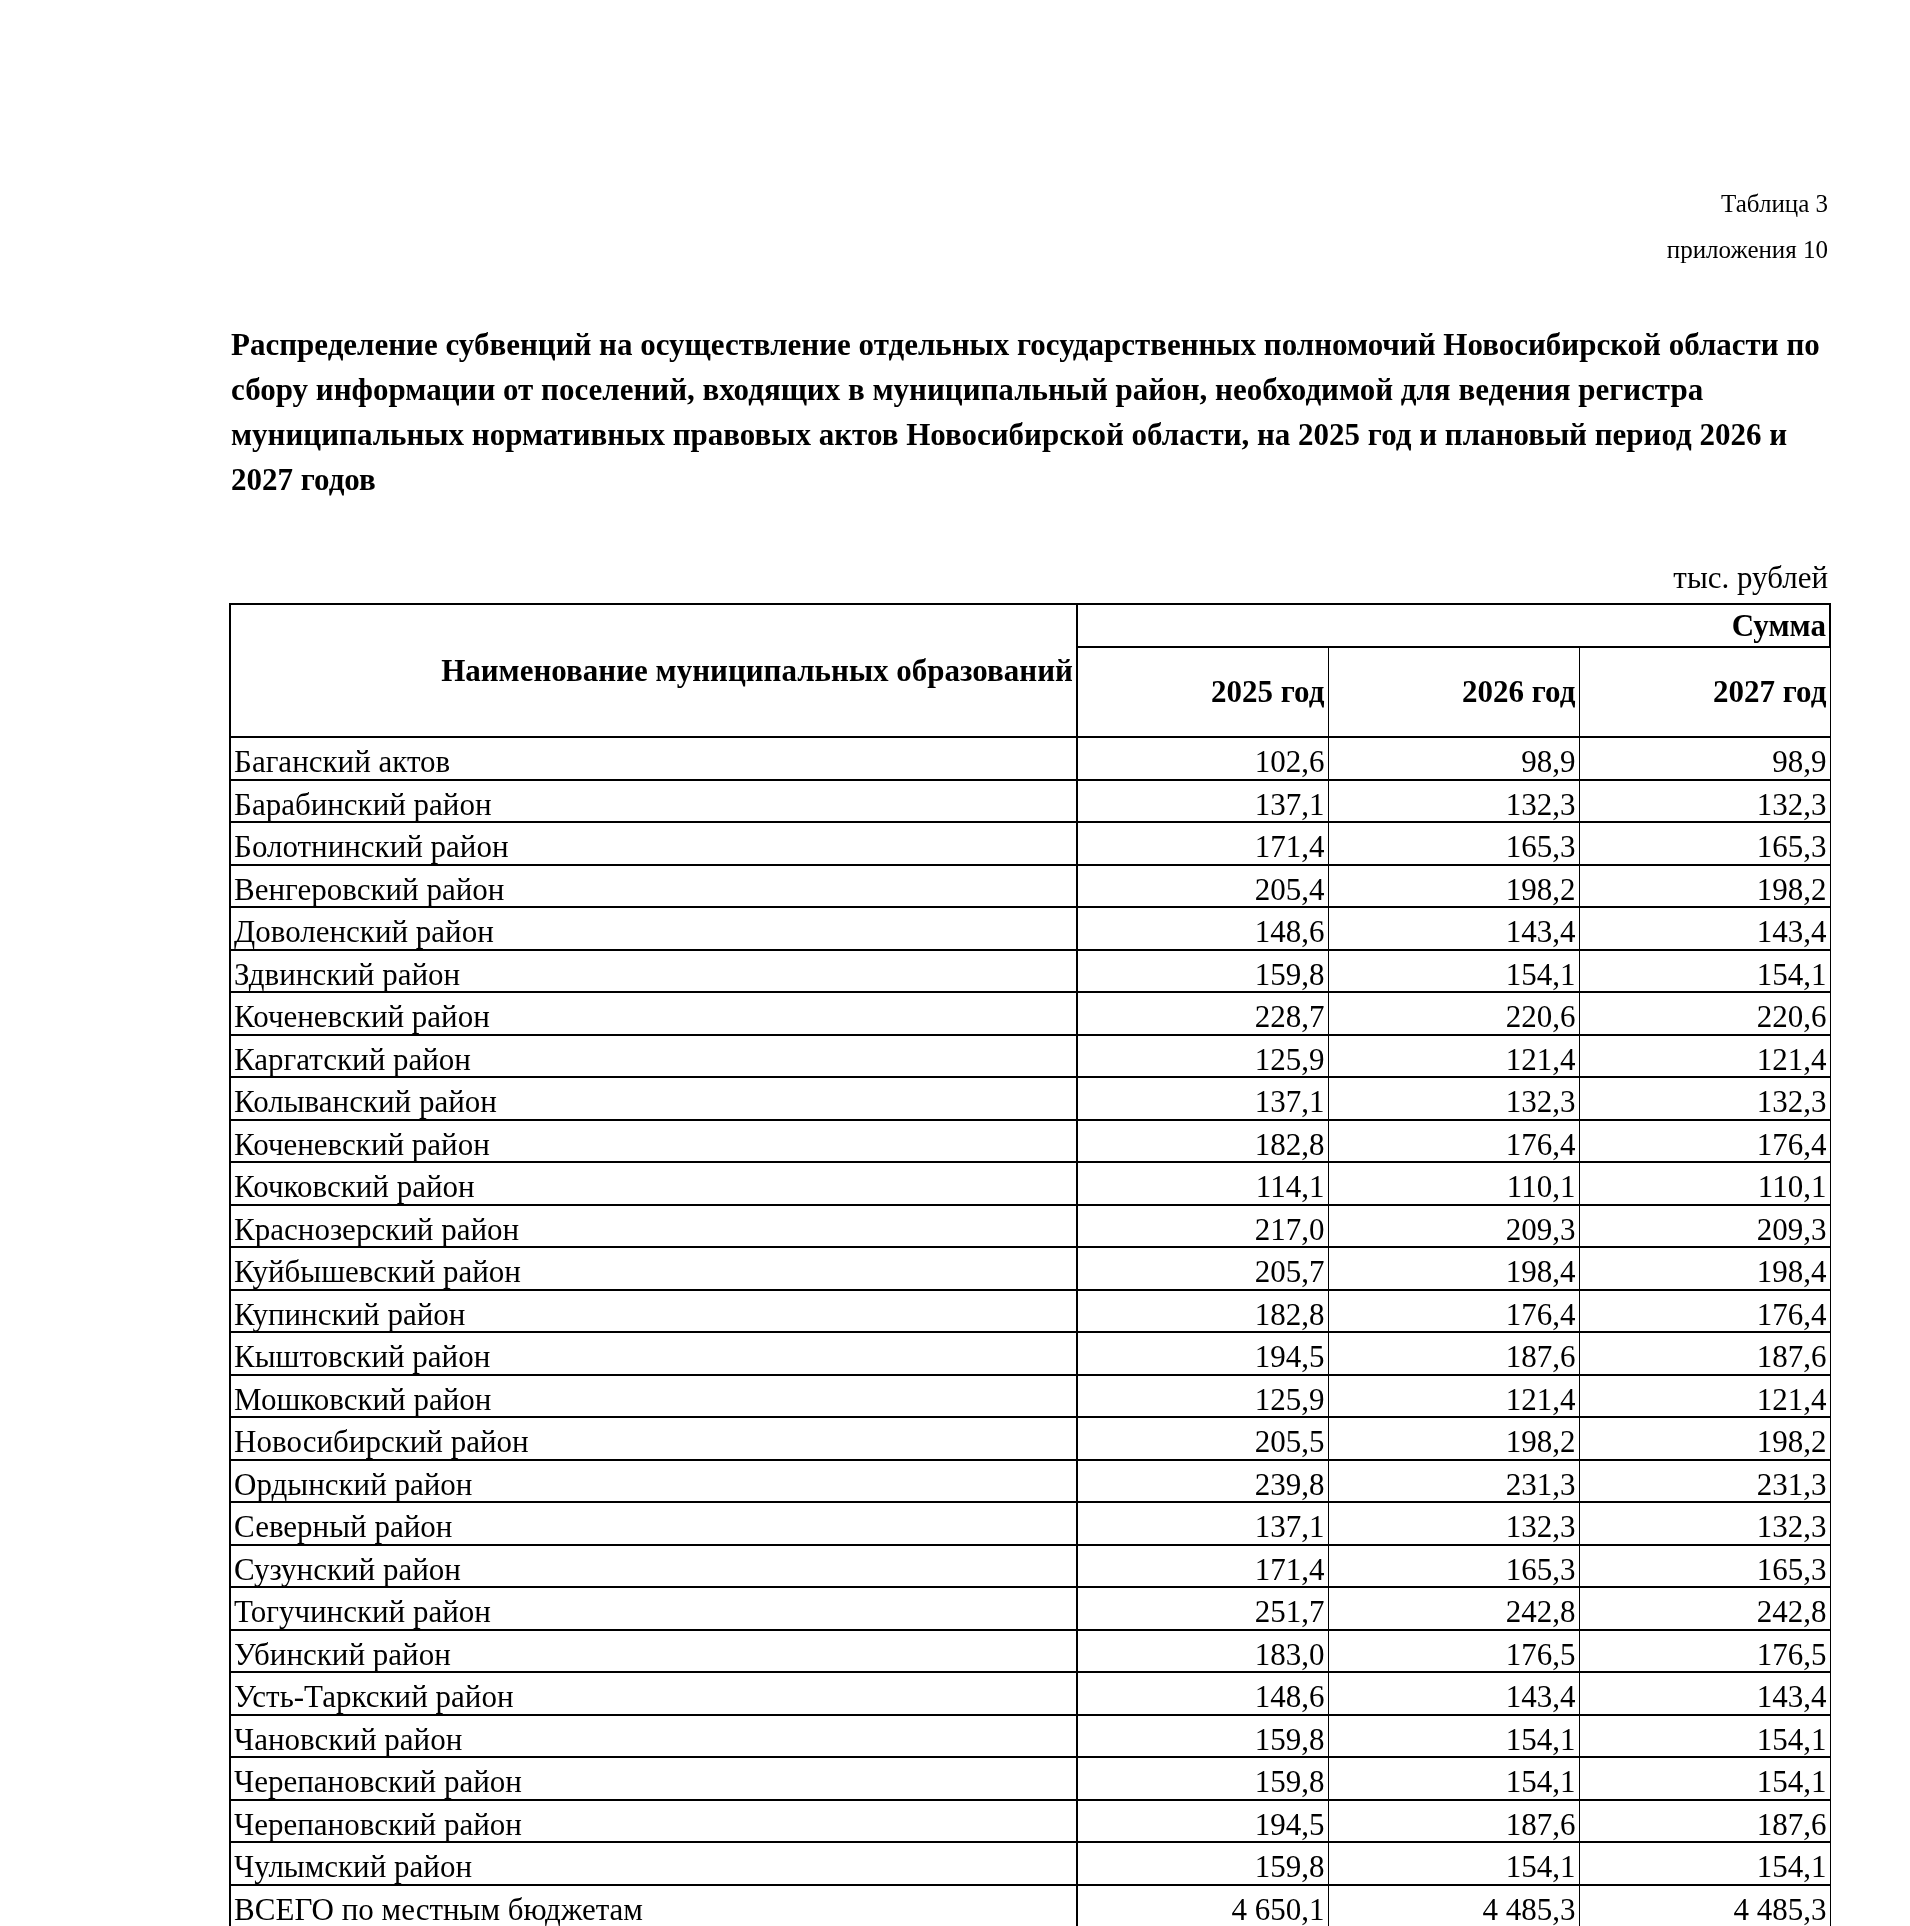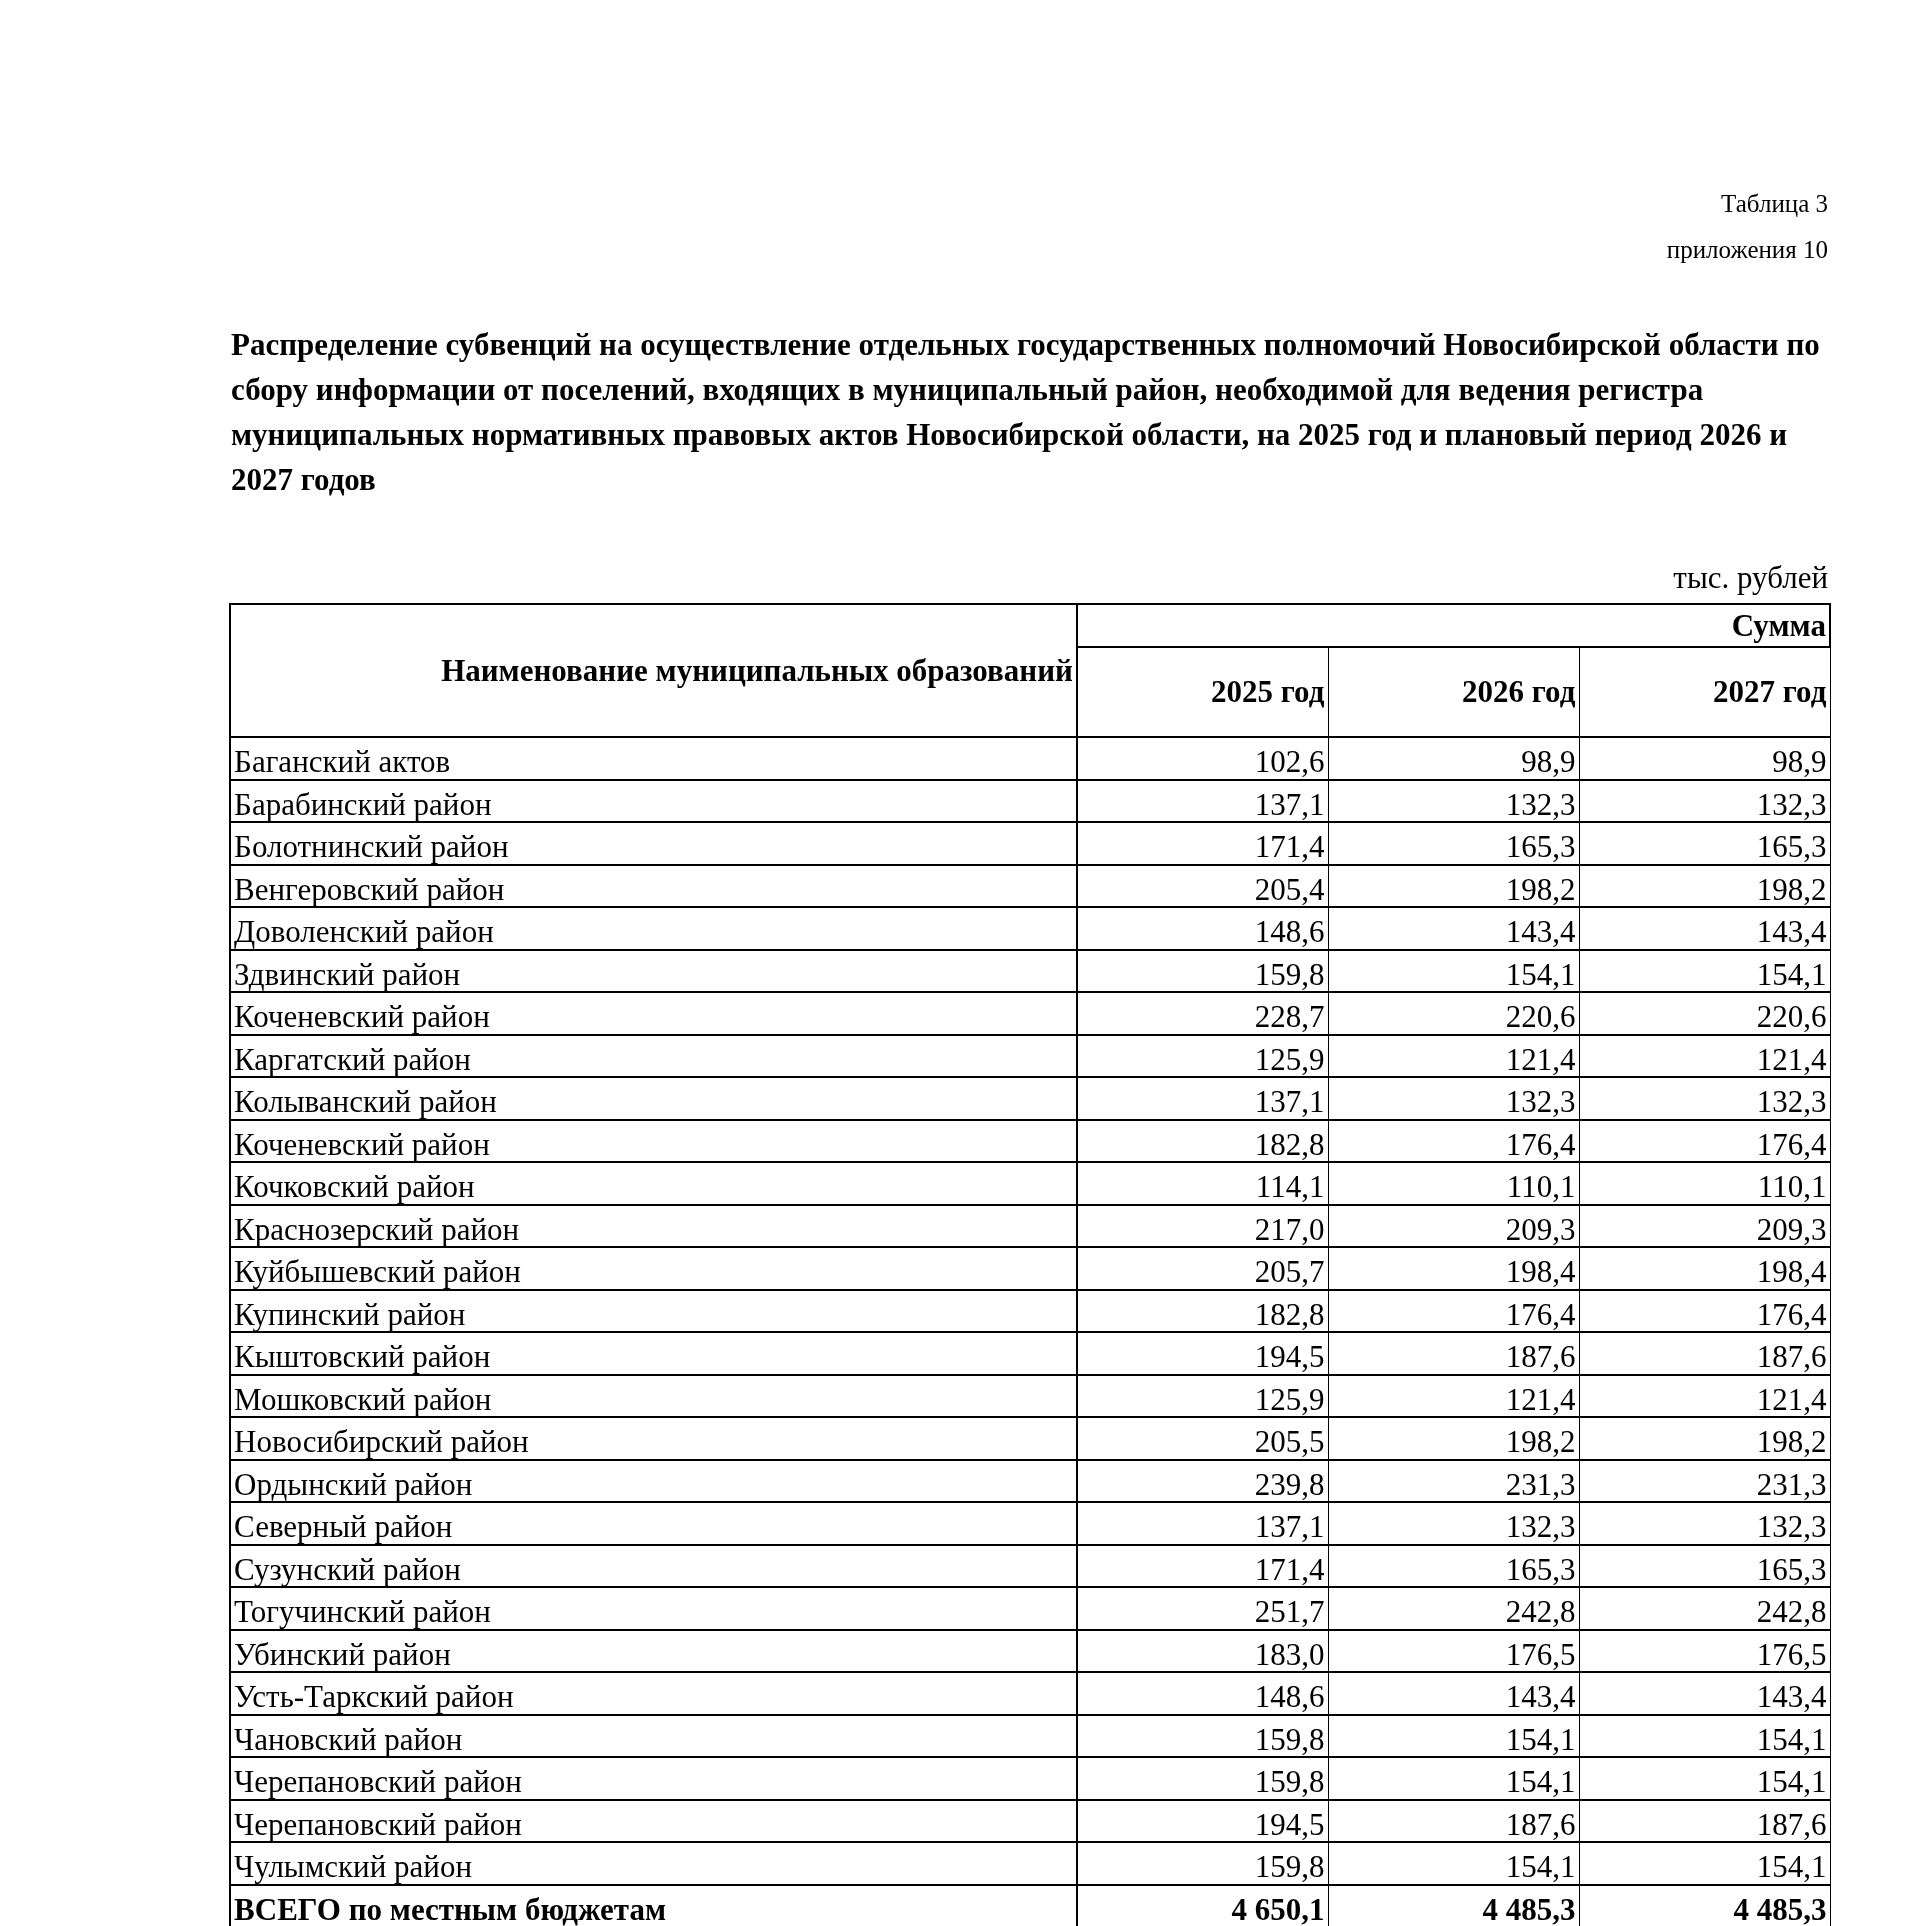--- a/index.html
+++ b/index.html
@@ -26,21 +26,21 @@
   col.c0 { width: 847px; }
   col.c1, col.c2, col.c3 { width: 251px; }
   th, td { border: 2.3px solid #000; padding: 0 3.1px; line-height: 1; }
   td.col-sep, th.col-sep { border-left-width: 1.5px; border-right-width: 1.5px; }
   th { font-weight: bold; text-align: right; }
   th.name-head { height: 131px; }
   th.sum-head { font-weight: bold; height: 40px; }
   th.year { height: 87px; }
   td { height: 39px; vertical-align: bottom; padding-bottom: 1.5px; }
   td.num { text-align: right; }
-  tr.bold td { font-weight: bold; border-radius: 12px; }
+  tr.bold td { font-weight: normal; border-radius: 12px; }
 </style>
 </head>
 <body>
 
 <div id="table-label" class="right-note">Таблица 3</div>
 <div id="appendix-label" class="right-note">приложения 10</div>
 
 <div class="title">Распределение субвенций на осуществление отдельных государственных полномочий Новосибирской области по сбору информации от поселений, входящих в муниципальный район, необходимой для ведения регистра муниципальных нормативных правовых актов Новосибирской области, на 2025 год и плановый период 2026 и 2027 годов</div>
 
 <div class="unit">тыс. рублей</div>

